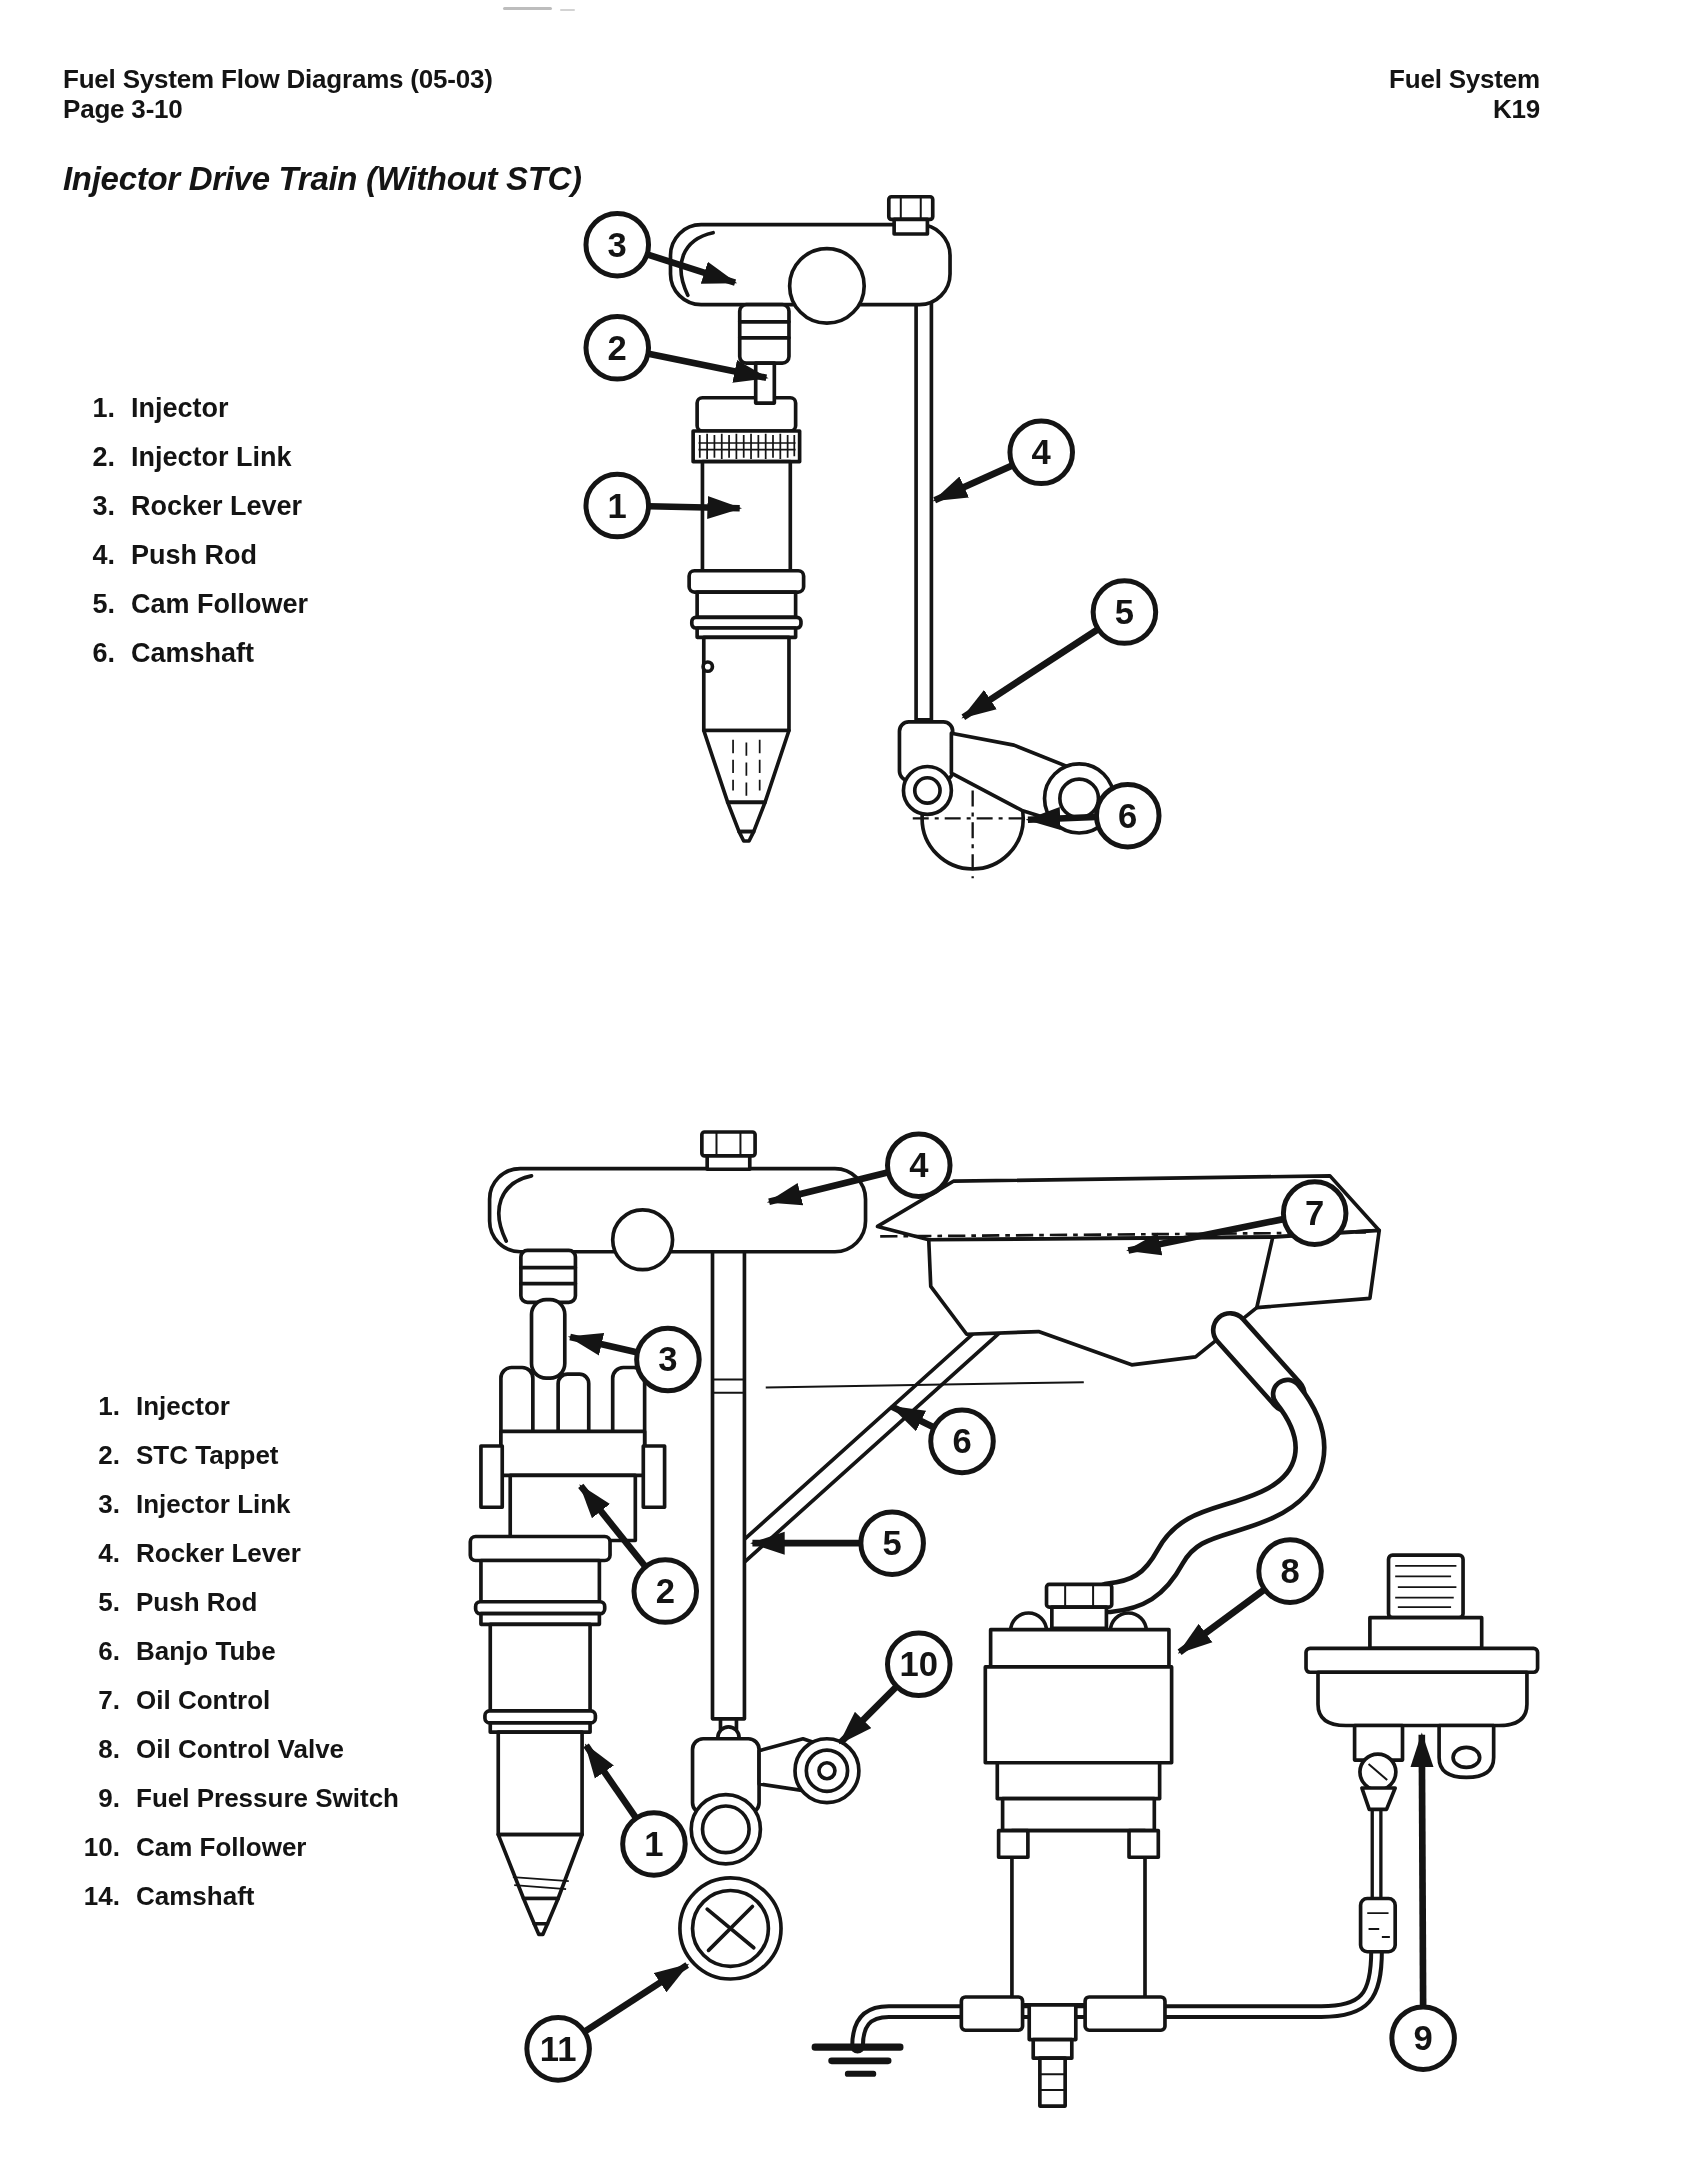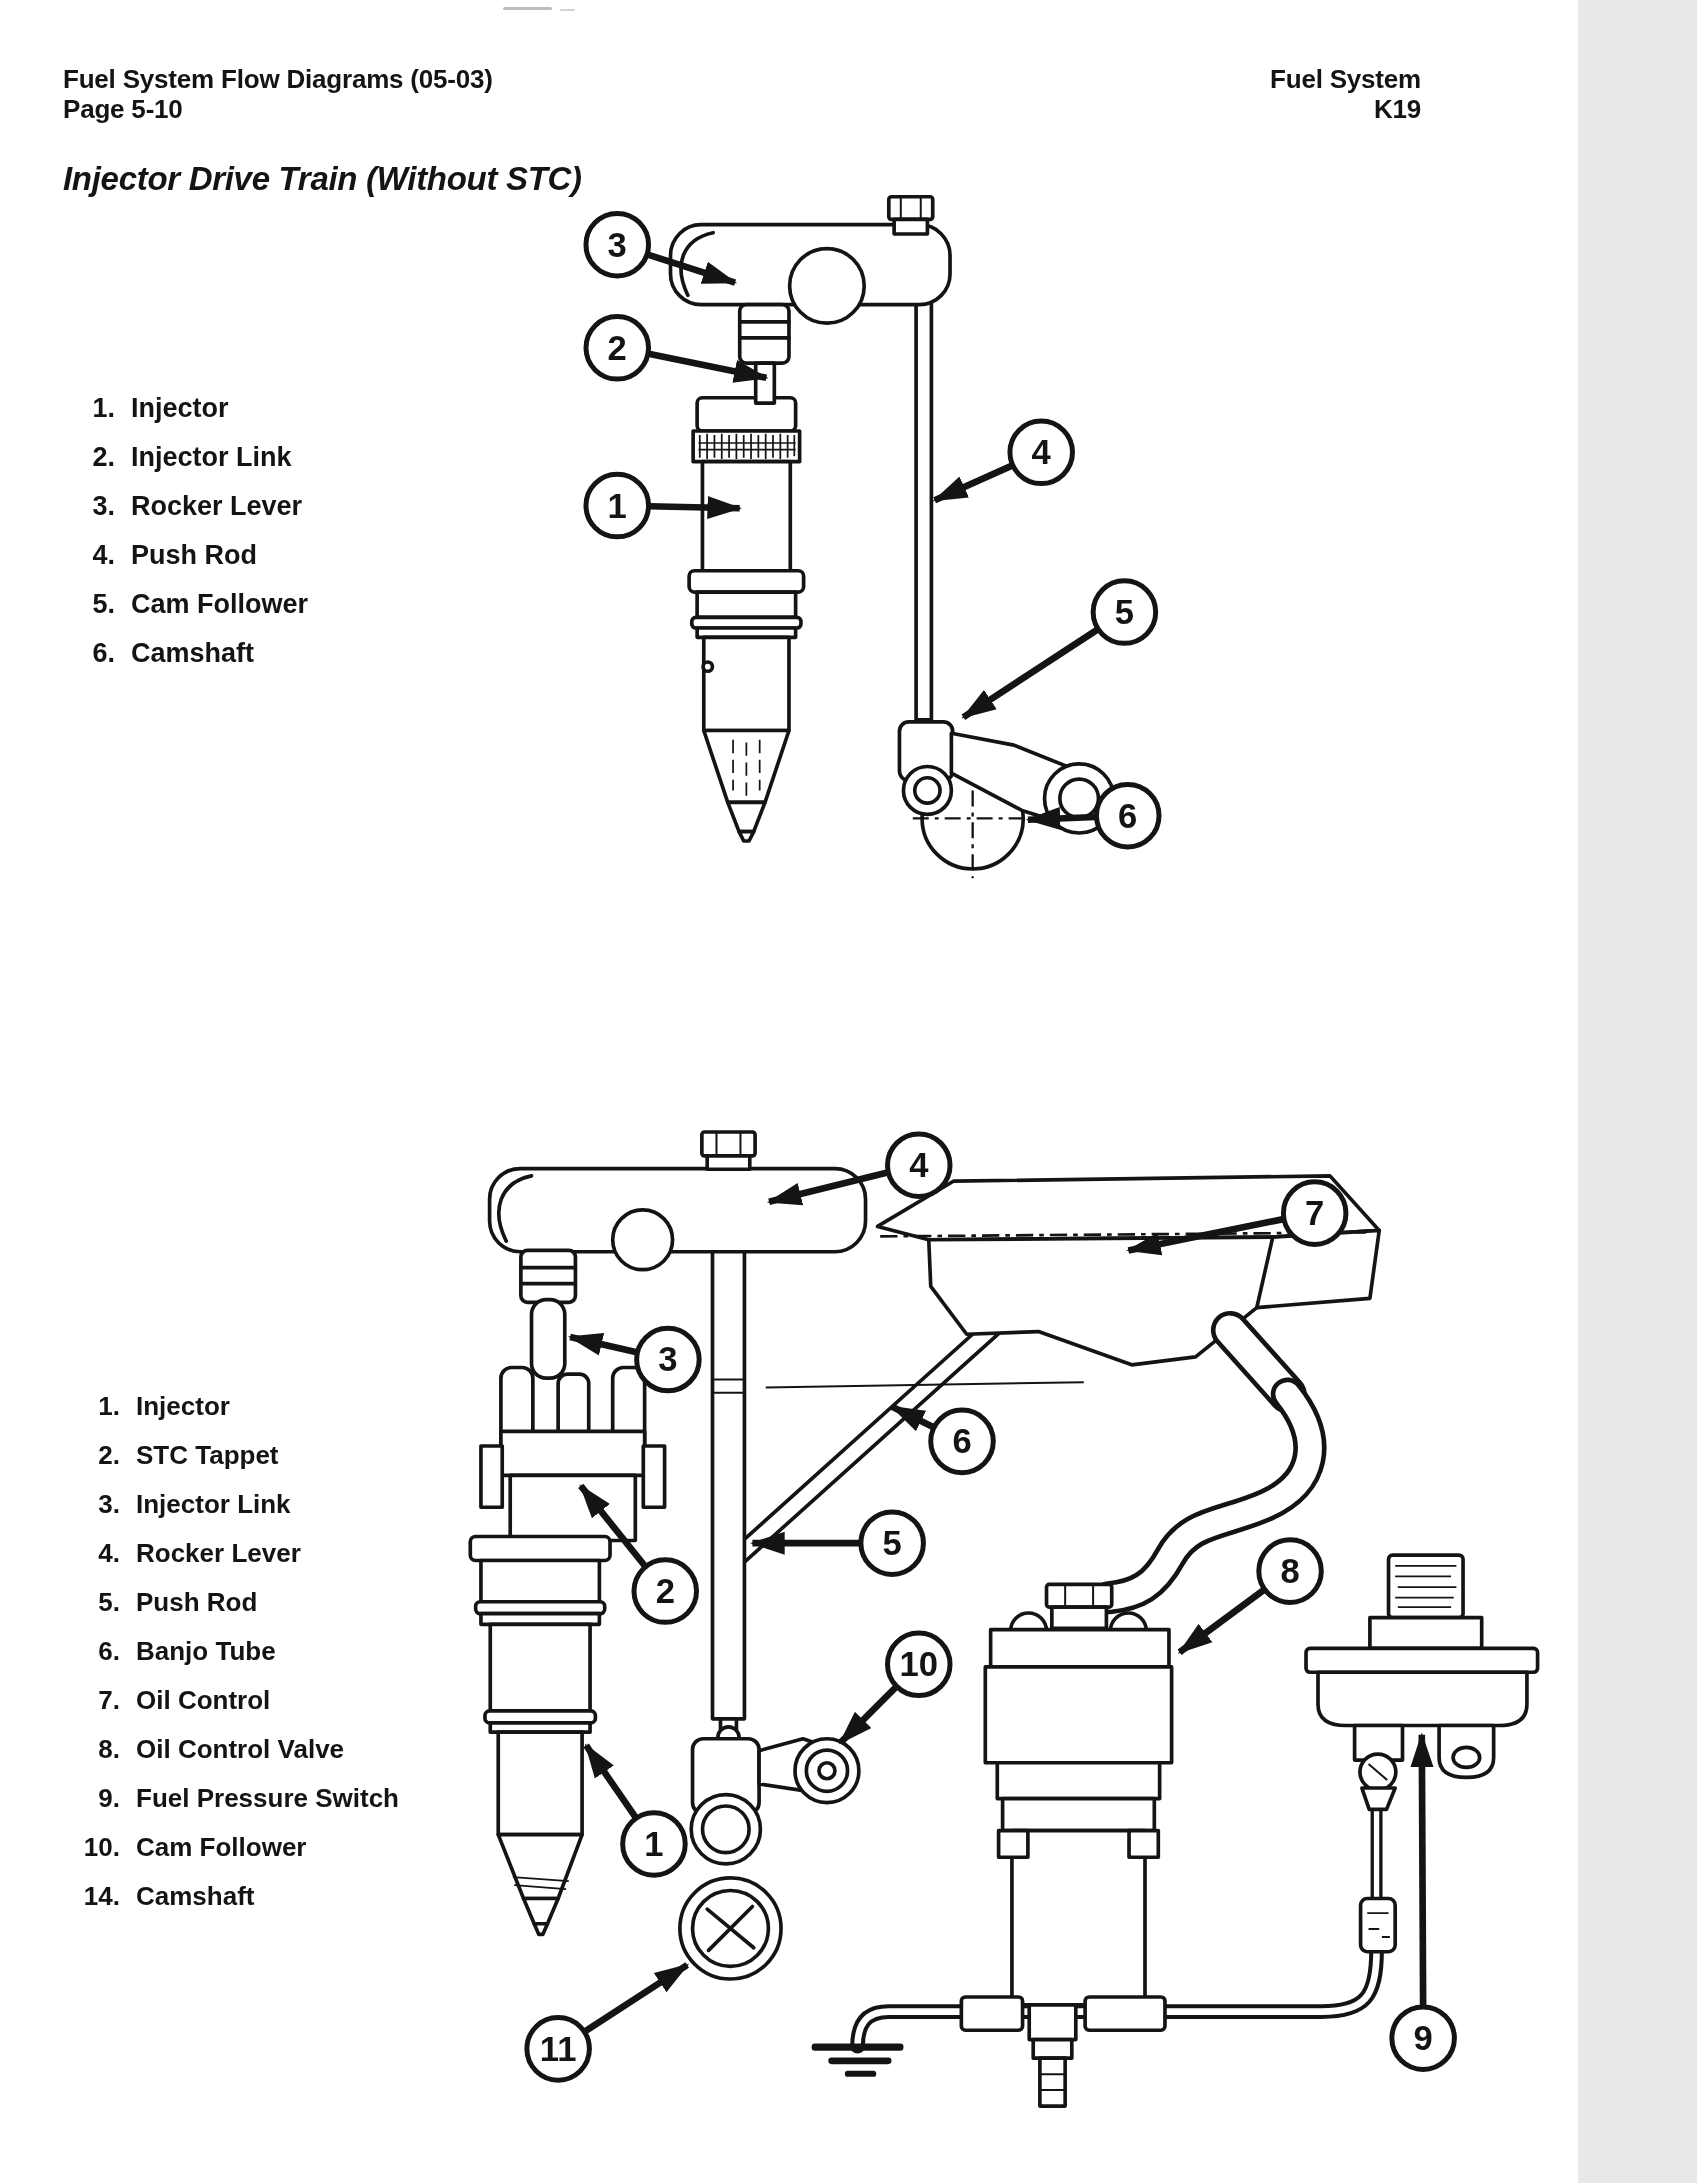--- a/index.html
+++ b/index.html
@@ -1,16 +1,16 @@
 <!DOCTYPE html>
 <html style="font-size:10.7px"><head>
 <meta charset="utf-8">
 <style>
   html,body{margin:0;padding:0;background:#e8e8e8;}
-  .page{position:relative;width:1578px;height:2183px;background:#ffffff;overflow:hidden;
+  .page{position:relative;width:1697px;height:2183px;background:#ffffff;overflow:hidden;
         font-family:"Liberation Sans",sans-serif;color:#141414;}
   .scan-mark{position:absolute;left:503px;top:6.7px;width:49px;height:3.3px;background:#9a9a9a;border-radius:2px;opacity:.65;}
   .scan-mark2{position:absolute;left:560px;top:8.7px;width:14.6px;height:2.7px;background:#b5b5b5;border-radius:1.3px;opacity:.6;}
   .hdr{position:absolute;top:64px;font-weight:bold;font-size:26px;line-height:30px;letter-spacing:-0.2px;white-space:nowrap;}
   .hdr-left{left:63px;text-align:left;}
   .hdr-right{right:157px;text-align:right;}
   .sec-title{position:absolute;left:63px;font-weight:bold;font-size:33px;letter-spacing:-0.3px;white-space:nowrap;}
   #title1{top:160px;font-style:italic;}
   #title2{top:1034px;}
   .plist{position:absolute;list-style:none;margin:0;padding:0;}
@@ -38,21 +38,21 @@
 </head>
 <body>
 
 <div class="page">
 
   <div class="scan-mark"></div>
   <div class="scan-mark2"></div>
 
   <div class="hdr hdr-left">
     <div>Fuel System Flow Diagrams (05-03)</div>
-    <div>Page 5-10</div>
+    <div>Page 3-10</div>
   </div>
   <div class="hdr hdr-right">
     <div>Fuel System</div>
     <div>K19</div>
   </div>
 
   <div class="sec-title" id="title1">Injector Drive Train (Without STC)</div>
 
   <ul class="plist" id="plist1">
 

